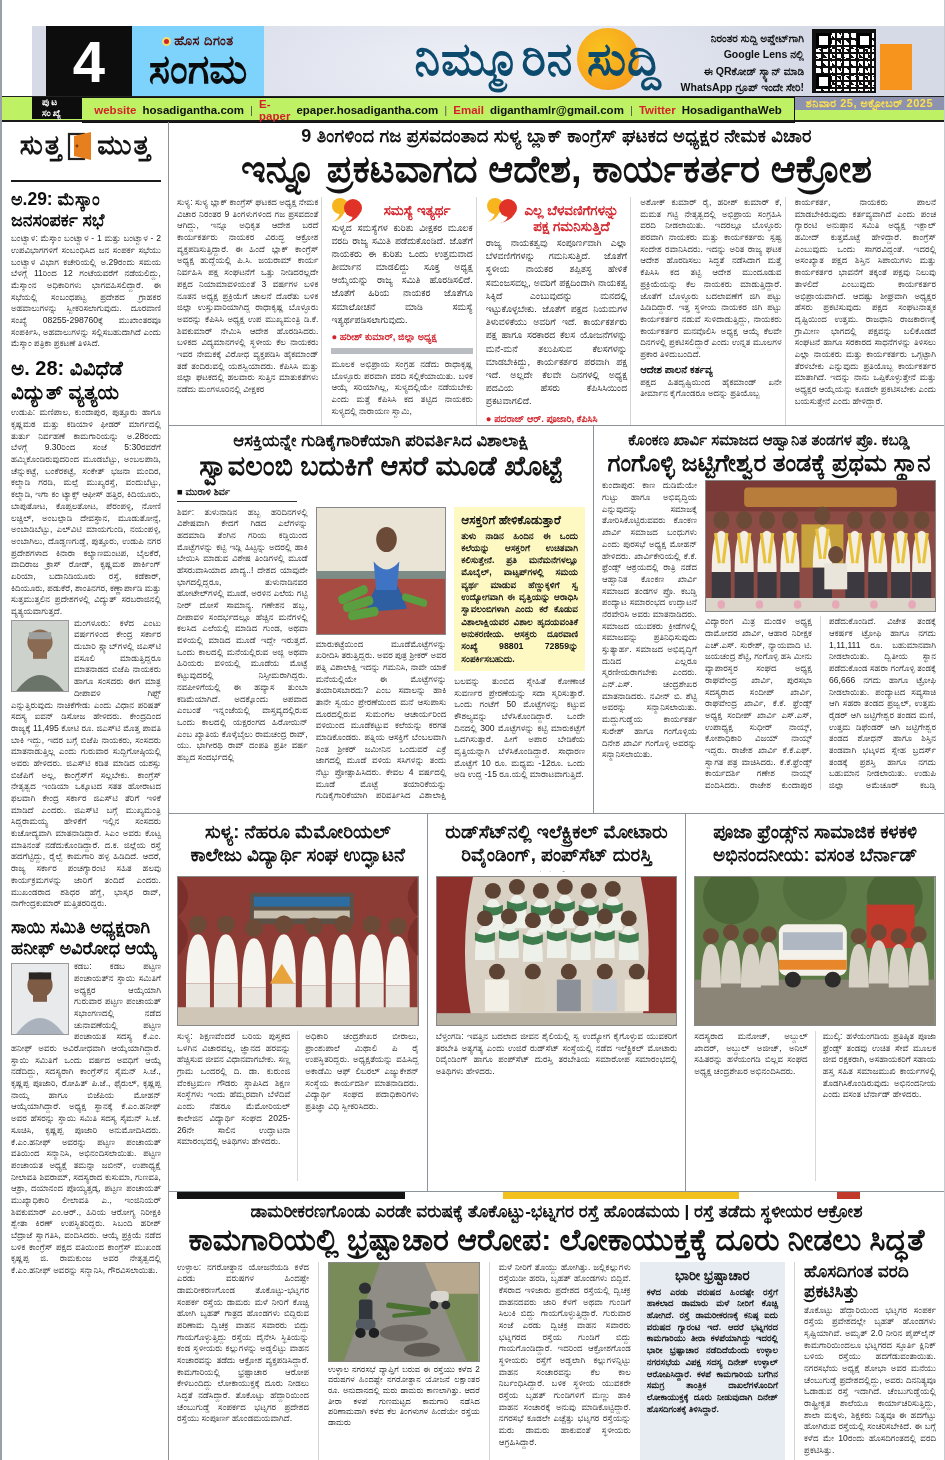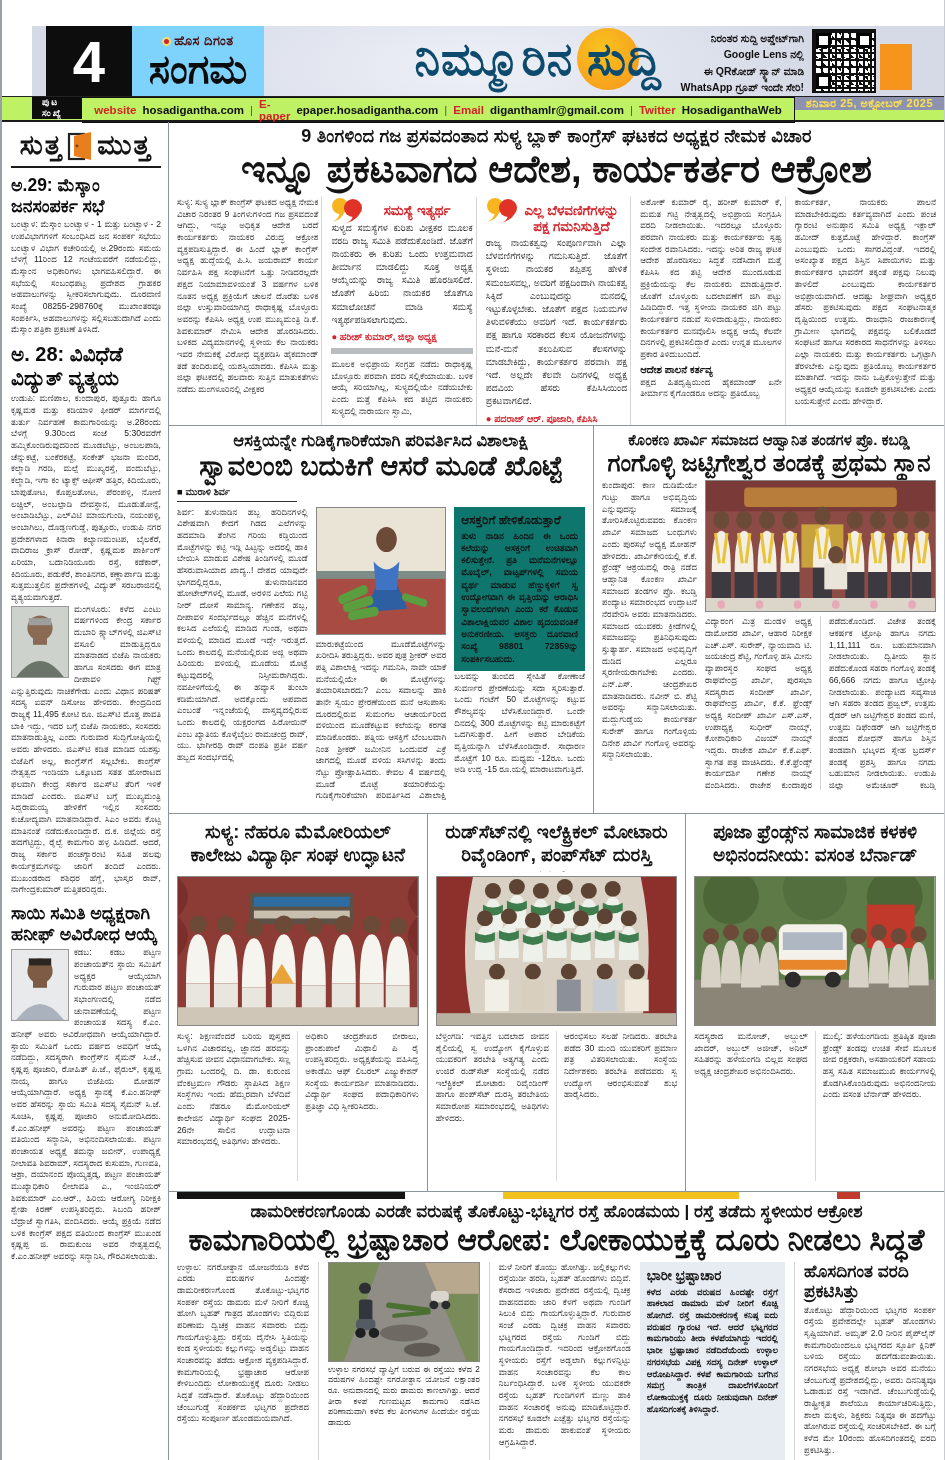--- a/index.html
+++ b/index.html
@@ -41,21 +41,21 @@
 .strip-links .lbl{color:#d3222a}
 .strip-links .sep{color:#555;font-weight:400}
 .date-box{width:210px;background:#8d93ae;color:#ffe14d;font-size:11px;font-weight:700;
   display:flex;align-items:center;justify-content:center;letter-spacing:.5px}
 
 .content{display:flex;height:1338px}
 .sidebar{width:167px;border-right:1.5px solid #8d939b;padding:6px 7px 4px 9px;overflow:hidden}
 .main{flex:1;overflow:hidden}
 
 .side-head{display:flex;align-items:center;justify-content:center;gap:4px;font-size:27px;font-weight:800;
-  letter-spacing:2px;padding:2px 0 5px;border-bottom:2.5px solid #1a1a1a;margin-bottom:4px}
+  letter-spacing:2px;padding:2px 0 19px;border-bottom:2.5px solid #1a1a1a;margin-bottom:4px}
 .door-icon{width:26px;height:30px;flex:0 0 auto}
 .side-title{font-size:17.5px;font-weight:800;line-height:1.18;margin:7px 0 3px;color:#0d0d0d}
 .bt{font-size:8.6px;line-height:1.36;text-align:justify;color:#1c1c1c}
 .side-photo{float:left;width:58px;height:72px;margin:2px 5px 2px 0;border:1px solid #999}
 .side-photo svg{width:100%;height:100%;display:block}
 
 .lead{padding:4px 8px 0;border-bottom:1.5px solid #8d939b}
 .kicker1{text-align:center;font-size:18px;font-weight:800;letter-spacing:.2px}
 .headline1{text-align:center;font-size:38px;font-weight:800;line-height:1.08;margin:2px 0 7px}
 .lead-cols{display:flex;gap:3px;height:228px;overflow:hidden}
@@ -72,21 +72,21 @@
 .band2{display:flex;height:388px;border-bottom:1.5px solid #8d939b;overflow:hidden}
 .moode{width:425px;padding:5px 8px;border-right:1.5px solid #8d939b}
 .kabaddi{flex:1;padding:5px 8px}
 .kicker2{text-align:center;font-size:16.5px;font-weight:800;line-height:1.2}
 .headline2{text-align:center;font-size:27px;font-weight:800;line-height:1.1;margin:1px 0 4px}
 .byline{font-size:9.5px;font-weight:800;padding-bottom:3px;border-bottom:1.5px solid #333;margin-bottom:5px;width:120px}
 .mcols{display:flex;gap:8px;height:296px;overflow:hidden}
 .mcol{flex:1;min-width:0}
 .photo{border:1px solid #888;overflow:hidden}
 .photo svg{width:100%;height:100%;display:block}
-.infobox{background:#0f766e;padding:6px 7px;}
+.infobox{background:#fef9c3;padding:6px 7px;margin-bottom:5px}
 .infobox .ib-title{font-size:12px;font-weight:800;margin-bottom:3px}
 .infobox .ib-body{font-size:8.8px;font-weight:600;line-height:1.4;text-align:justify}
 .kabaddi .kicker2{font-size:15px}
 .kabaddi .headline2{font-size:24px}
 .krow{display:flex;gap:8px;height:310px;overflow:hidden}
 .kcol1{width:95px;flex:0 0 auto}
 .kright{flex:1;display:flex;flex-direction:column;min-width:0}
 .kphoto{height:132px;margin-bottom:4px}
 .ktext{display:flex;gap:8px;flex:1;overflow:hidden}
 .ktext .mcol + .mcol{border-left:1px solid #d5d5d5;padding-left:8px}
@@ -102,21 +102,21 @@
 .roadsep{height:7px;margin:0 8px;background:linear-gradient(90deg,#141414 0 30%,#fff 30% 43%,#f3c11d 43% 74%,#fff 74% 87%,#c0392b 87% 90%,#fff 90%)}
 .road{padding:3px 8px 0}
 .kicker3{text-align:center;font-size:17px;font-weight:800}
 .headline4{text-align:center;font-size:30px;font-weight:800;line-height:1.05;margin:2px 0 6px}
 .road-cols{display:flex;gap:9px;height:200px;overflow:hidden}
 .rc{flex:1;min-width:0}
 .rc + .rc{border-left:1px solid #d5d5d5;padding-left:9px}
 .rc .photo{height:100px;margin-bottom:3px}
 .caption{font-size:8.2px;line-height:1.3;text-align:justify;color:#222}
 .graybox{background:#e7ecf2;padding:6px 7px;height:100%}
-.graybox .gb-title{font-size:13.5px;font-weight:800;text-align:left;margin-bottom:3px}
+.graybox .gb-title{font-size:13.5px;font-weight:800;text-align:center;margin-bottom:3px}
 .graybox .gb-body{font-size:8.5px;font-weight:600;line-height:1.38;text-align:justify}
 .rc5-head{font-size:17px;font-weight:800;text-align:left;margin-bottom:3px}
 .rc5-body{border-bottom:2px solid #111;padding-bottom:4px}
 </style>
 </head>
 <body>
 
 <div class="page">
 
   <div class="masthead">
@@ -427,21 +427,20 @@
                 <circle cx="84" cy="48" r="4" fill="#5d4333"></circle>
                   <rect x="78" y="52" width="12" height="16" fill="#c9cdd4"></rect>
                 <circle cx="100" cy="48" r="4" fill="#5d4333"></circle>
                   <rect x="94" y="52" width="12" height="16" fill="#efe9dc"></rect>
               </g>
               <rect y="69" width="120" height="6" fill="#b8b0a0"></rect>
             </svg>
           </div>
           <div class="b3cols">
             <div class="mcol bt">ಬೆಳ್ತಂಗಡಿ: ಇವತ್ತಿನ ಬದಲಾದ ಜೀವನ ಶೈಲಿಯಲ್ಲಿ ಸ್ವ ಉದ್ಯೋಗ ಕೈಗೊಳ್ಳುವ ಯುವಕರಿಗೆ ತರಬೇತಿ ಅತ್ಯಗತ್ಯ ಎಂದು ಉಜಿರೆ ರುಡ್‌ಸೆಟ್ ಸಂಸ್ಥೆಯಲ್ಲಿ ನಡೆದ ಇಲೆಕ್ಟ್ರಿಕಲ್ ಮೋಟಾರು ರಿವೈಂಡಿಂಗ್ ಹಾಗೂ ಪಂಪ್‌ಸೆಟ್ ದುರಸ್ತಿ ತರಬೇತಿಯ ಸಮಾರೋಪ ಸಮಾರಂಭದಲ್ಲಿ ಅತಿಥಿಗಳು ಹೇಳಿದರು.</div>
-            <div class="mcol bt">ಆರಂಭಿಸಲು ಸಲಹೆ ನೀಡಿದರು. ತರಬೇತಿ ಪಡೆದ 30 ಮಂದಿ ಯುವಕರಿಗೆ ಪ್ರಮಾಣ ಪತ್ರ ವಿತರಿಸಲಾಯಿತು. ಸಂಸ್ಥೆಯ ನಿರ್ದೇಶಕರು ತರಬೇತಿ ಪಡೆದವರು ಸ್ವ ಉದ್ಯೋಗ ಆರಂಭಿಸುವಂತೆ ಶುಭ ಹಾರೈಸಿದರು.</div>
           </div>
         </article>
 
         <article class="b3">
           <h3 class="headline3">ಪೂಜಾ ಫ್ರೆಂಡ್ಸ್‌ನ ಸಾಮಾಜಿಕ ಕಳಕಳಿ ಅಭಿನಂದನೀಯ: ವಸಂತ ಬೆರ್ನಾಡ್</h3>
           <div class="photo">
             <svg viewBox="0 0 120 75" preserveAspectRatio="none">
               <defs>
                 <g id="operson">
                   <circle cx="0" cy="8" r="4" fill="#6b4a38"></circle>

